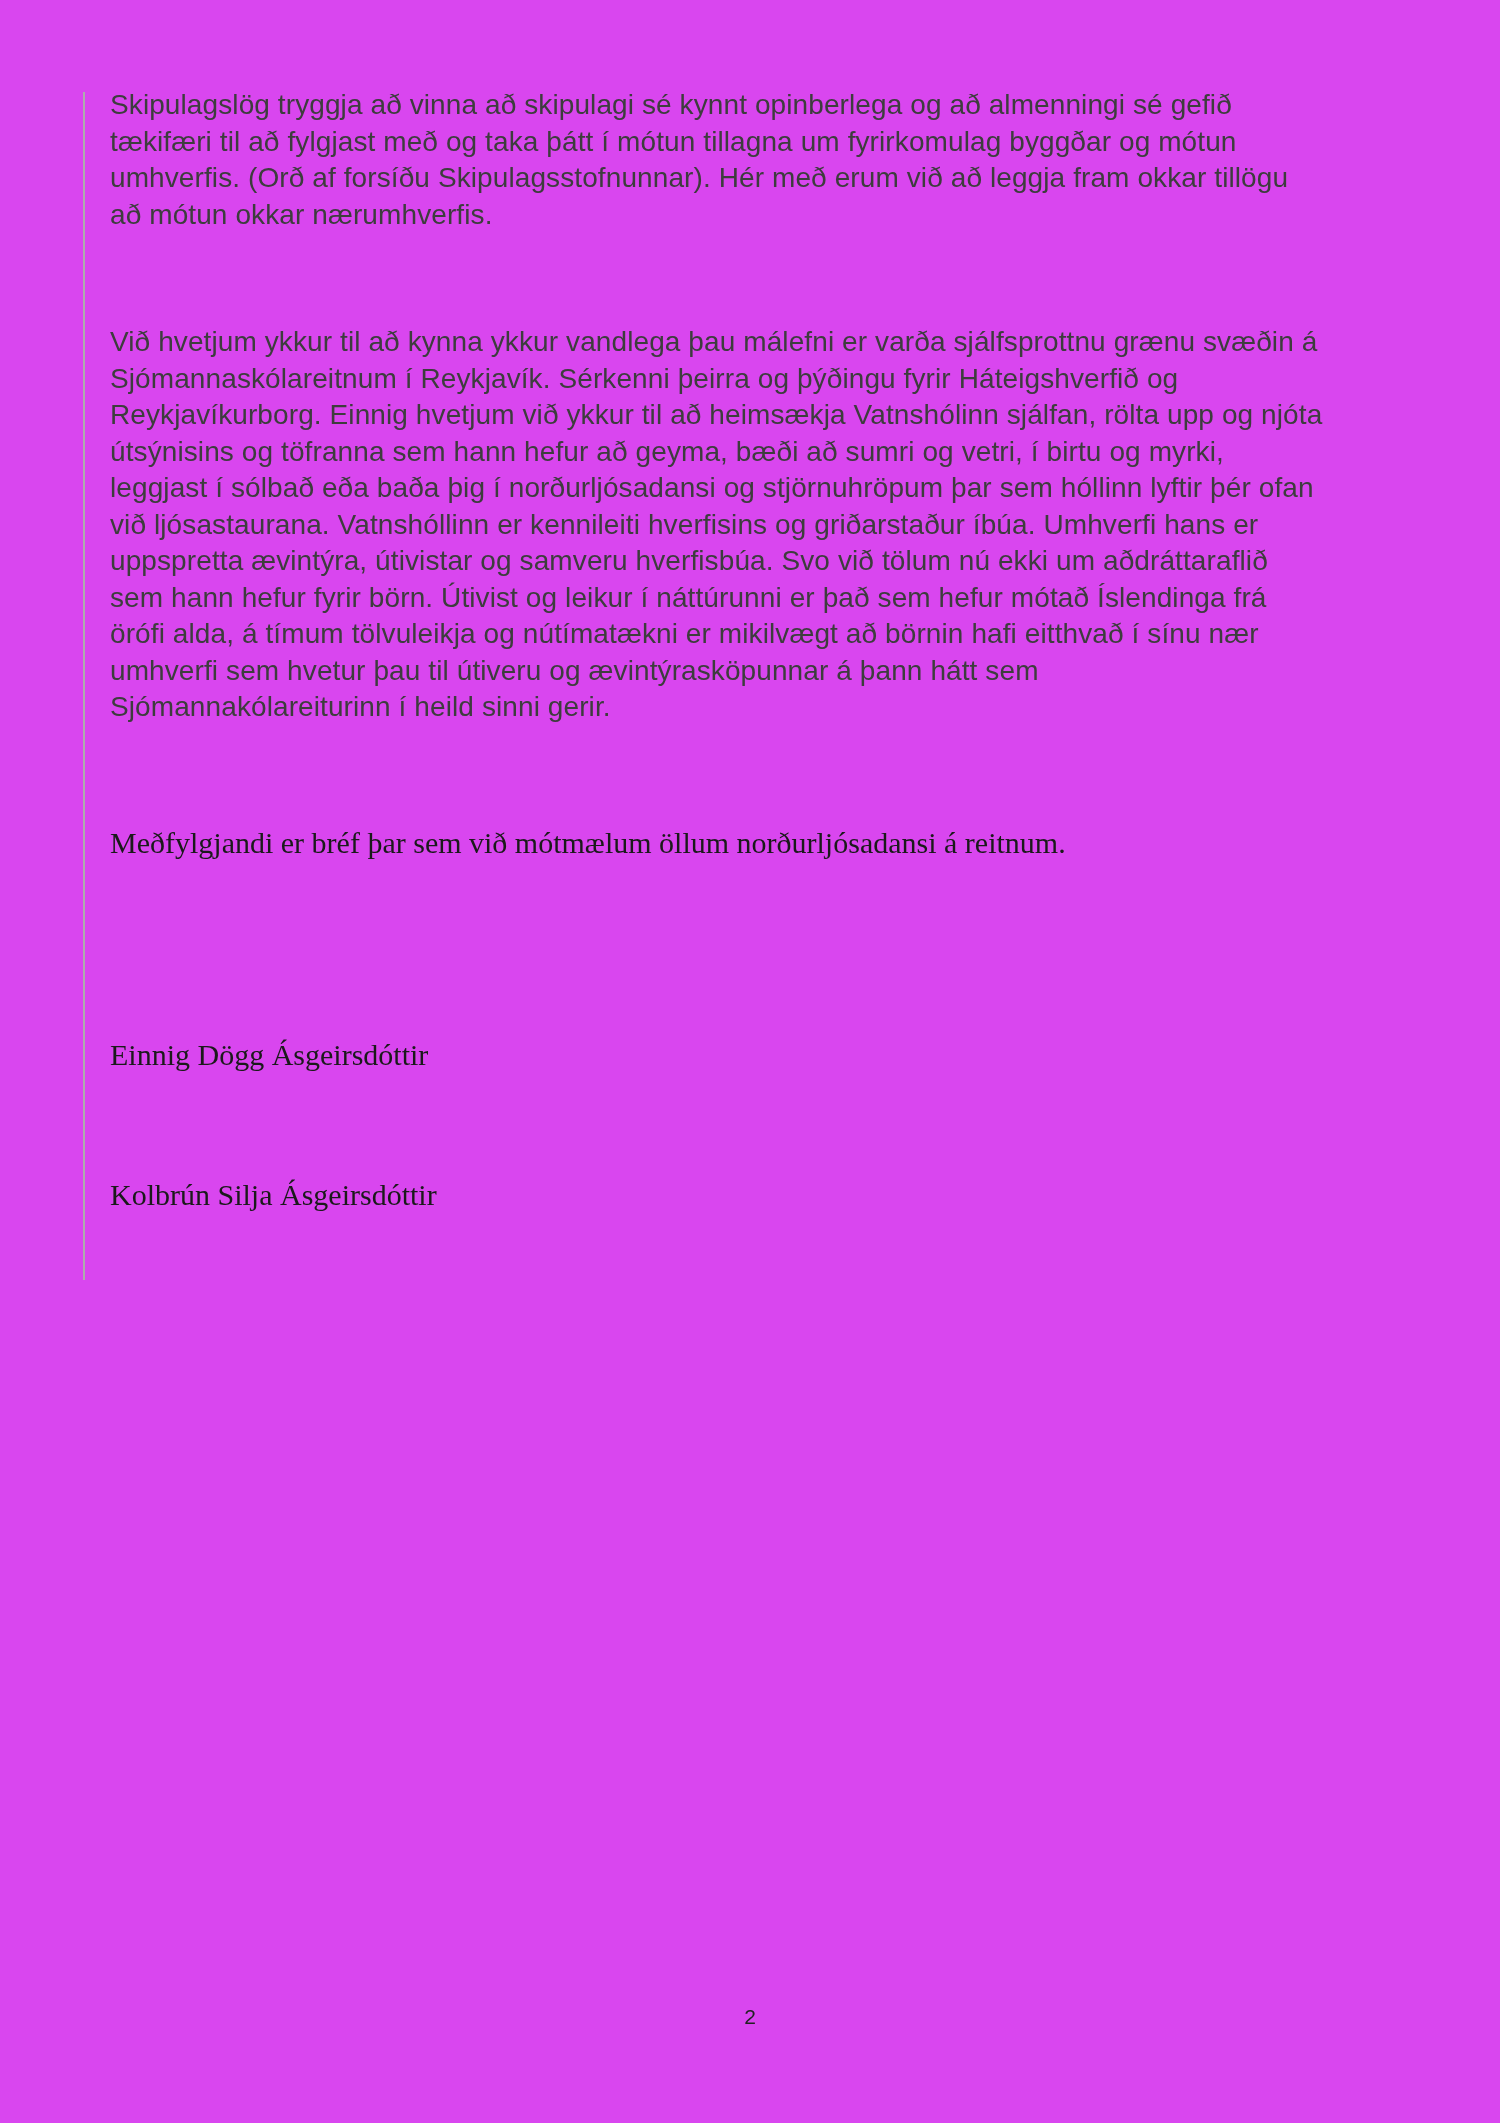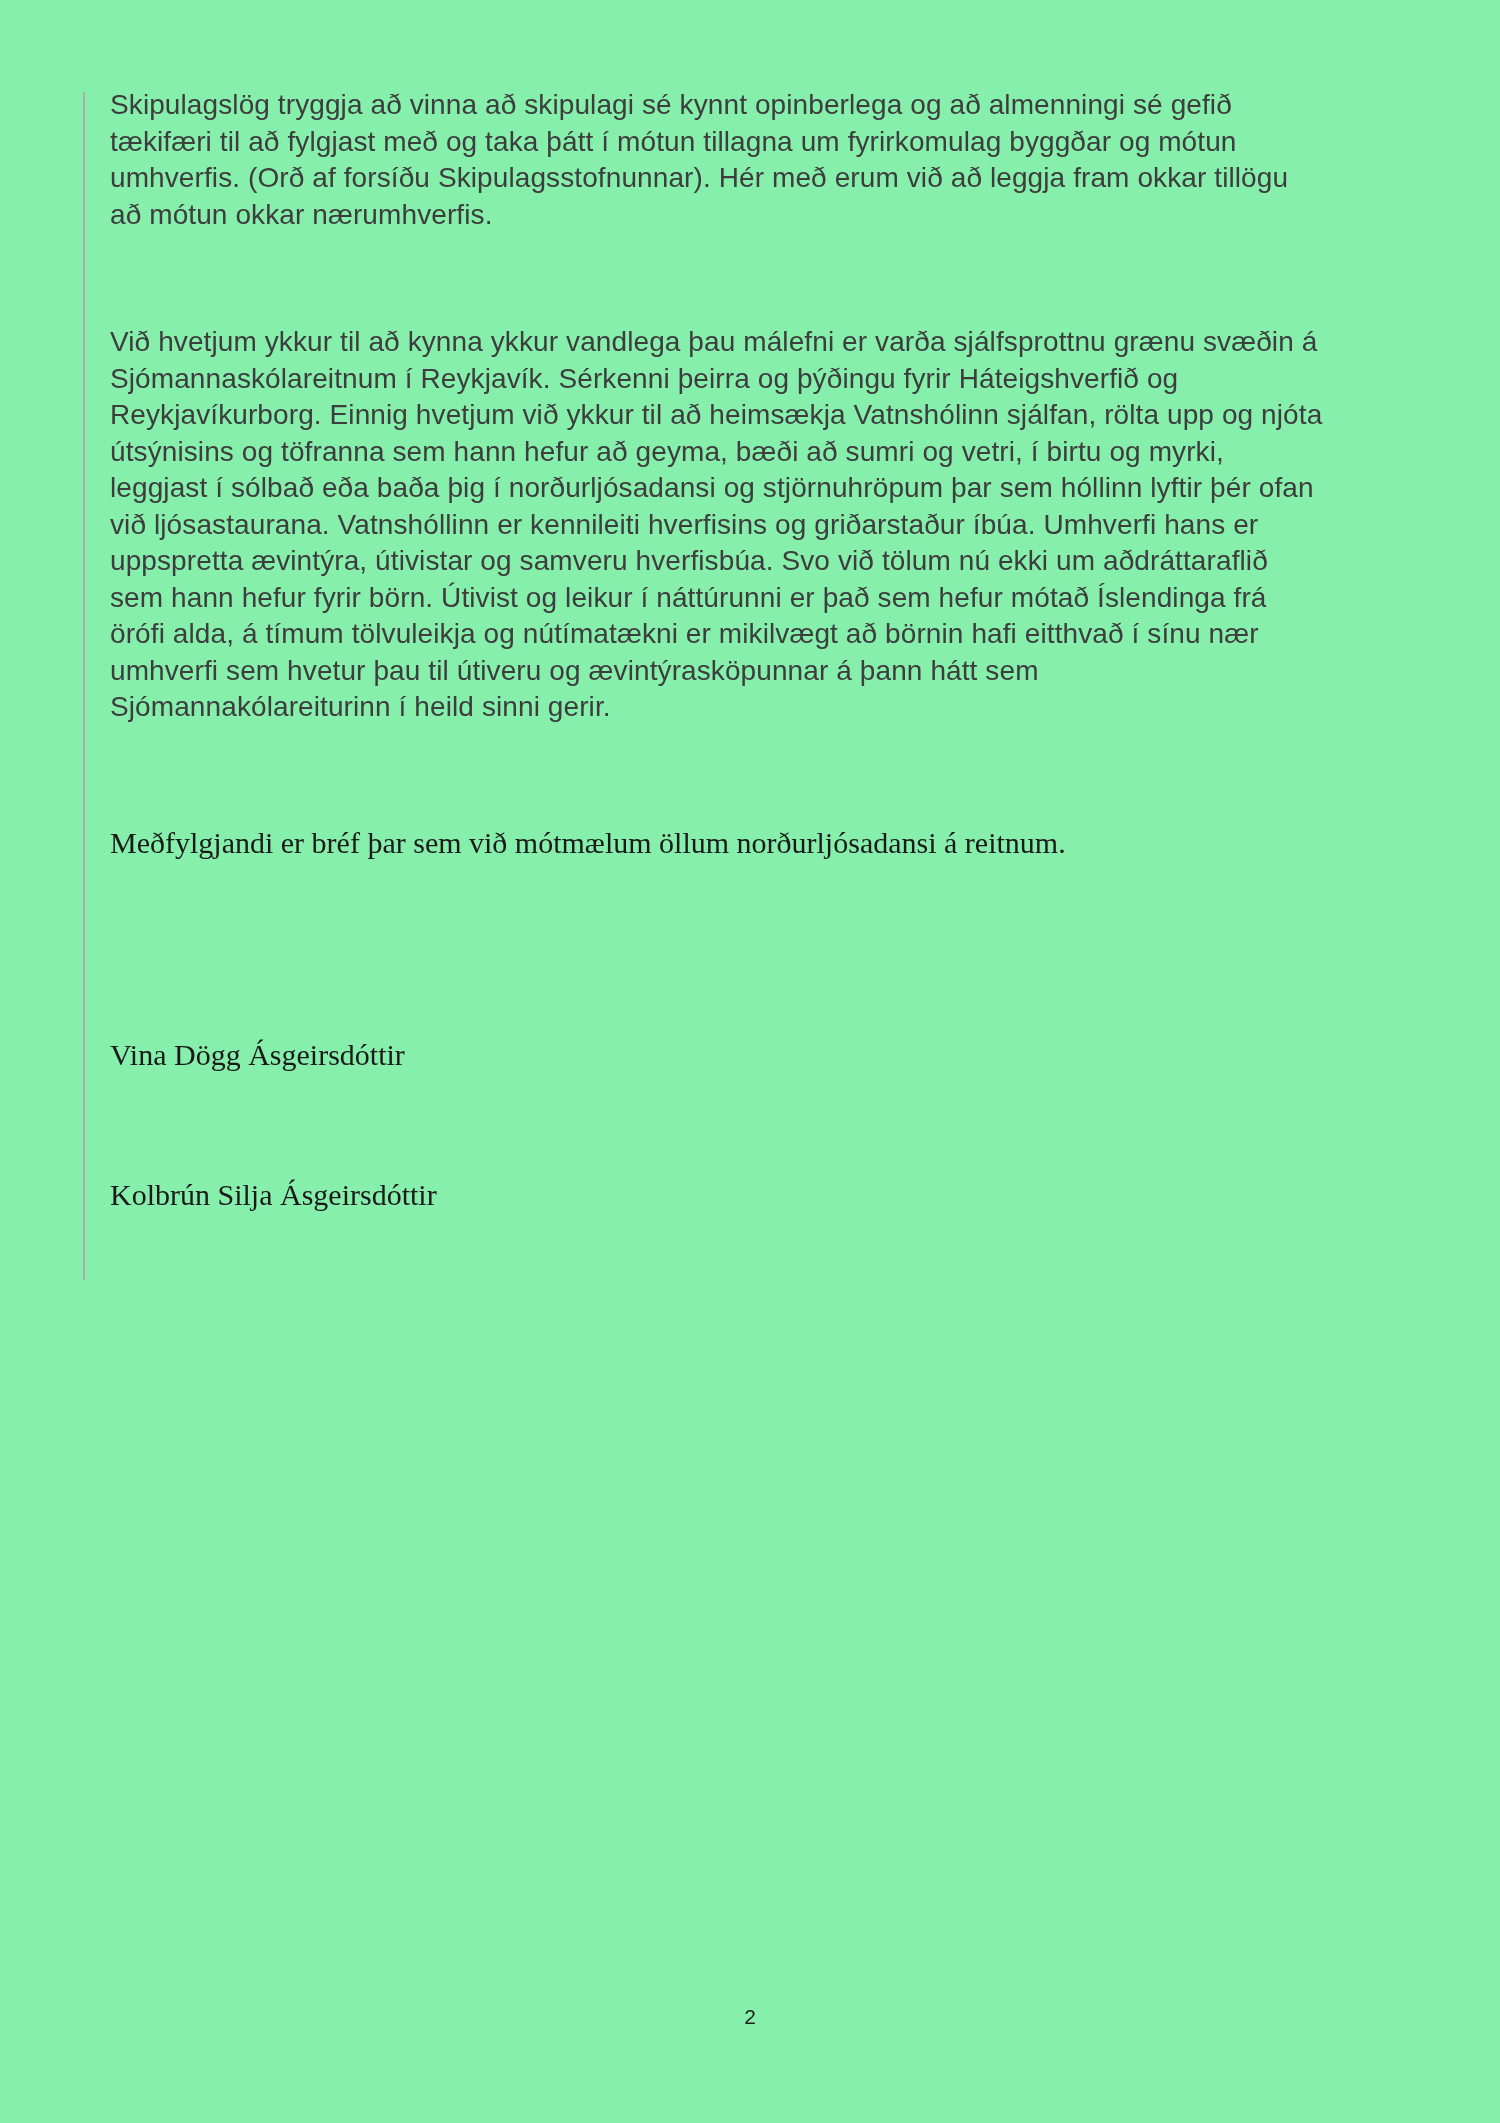--- a/index.html
+++ b/index.html
@@ -9,21 +9,21 @@
   }
   body {
     width: 1500px;
     height: 2123px;
     position: relative;
     overflow: hidden;
   }
   .page {
     position: absolute;
     inset: 0;
-    background: #86efac;
+    background: #d946ef;
   }
   .change-bar {
     position: absolute;
     left: 83px;
     top: 92px;
     width: 2px;
     height: 1188px;
     background: #adadad;
   }
   .content-block {
@@ -85,20 +85,20 @@
 við ljósastaurana. Vatnshóllinn er kennileiti hverfisins og griðarstaður íbúa. Umhverfi hans er
 uppspretta ævintýra, útivistar og samveru hverfisbúa. Svo við tölum nú ekki um aðdráttaraflið
 sem hann hefur fyrir börn. Útivist og leikur í náttúrunni er það sem hefur mótað Íslendinga frá
 örófi alda, á tímum tölvuleikja og nútímatækni er mikilvægt að börnin hafi eitthvað í sínu nær
 umhverfi sem hvetur þau til útiveru og ævintýrasköpunnar á þann hátt sem
 Sjómannakólareiturinn í heild sinni gerir.</p>
 
   <p class="content-block serif attachment-note">Meðfylgjandi er bréf þar sem við mótmælum öllum norðurljósadansi á reitnum.</p>
 
 
-  <p class="content-block serif sig-2">Vina Dögg Ásgeirsdóttir</p>
+  <p class="content-block serif sig-2">Einnig Dögg Ásgeirsdóttir</p>
 
 
   <p class="content-block serif sig-4">Kolbrún Silja Ásgeirsdóttir</p>
 
   <div class="page-number">2</div>
 
 </div>
 
 </body></html>

